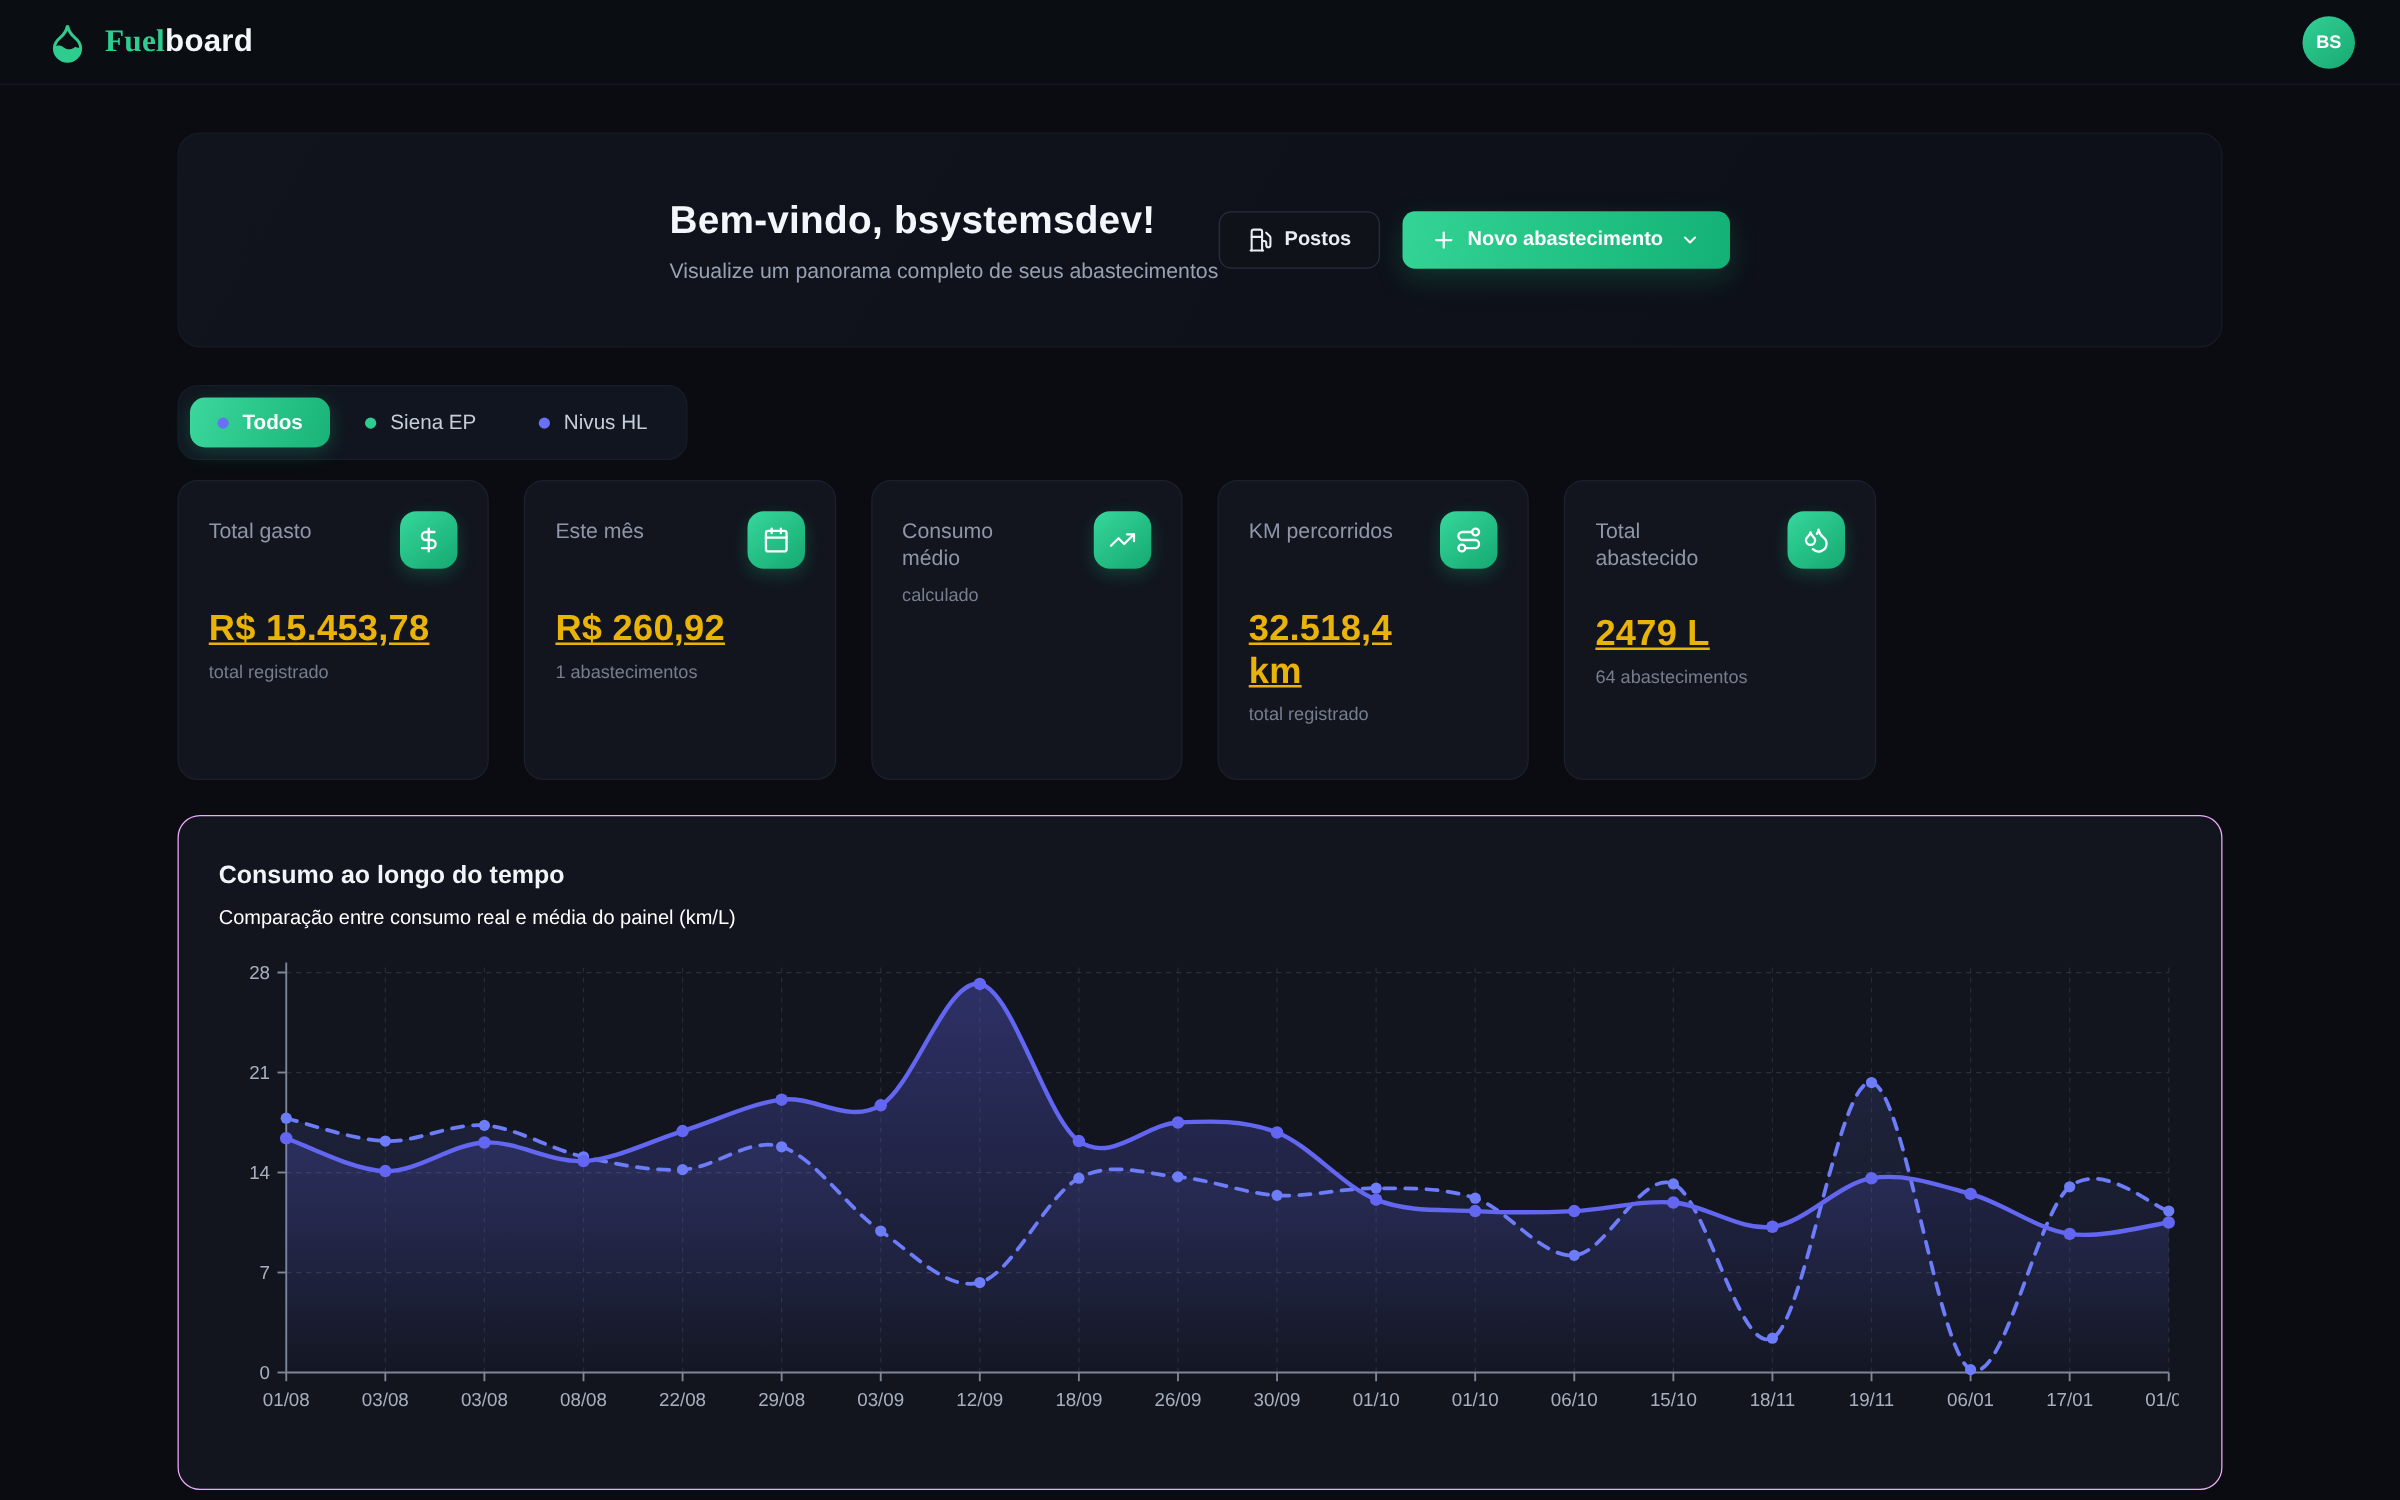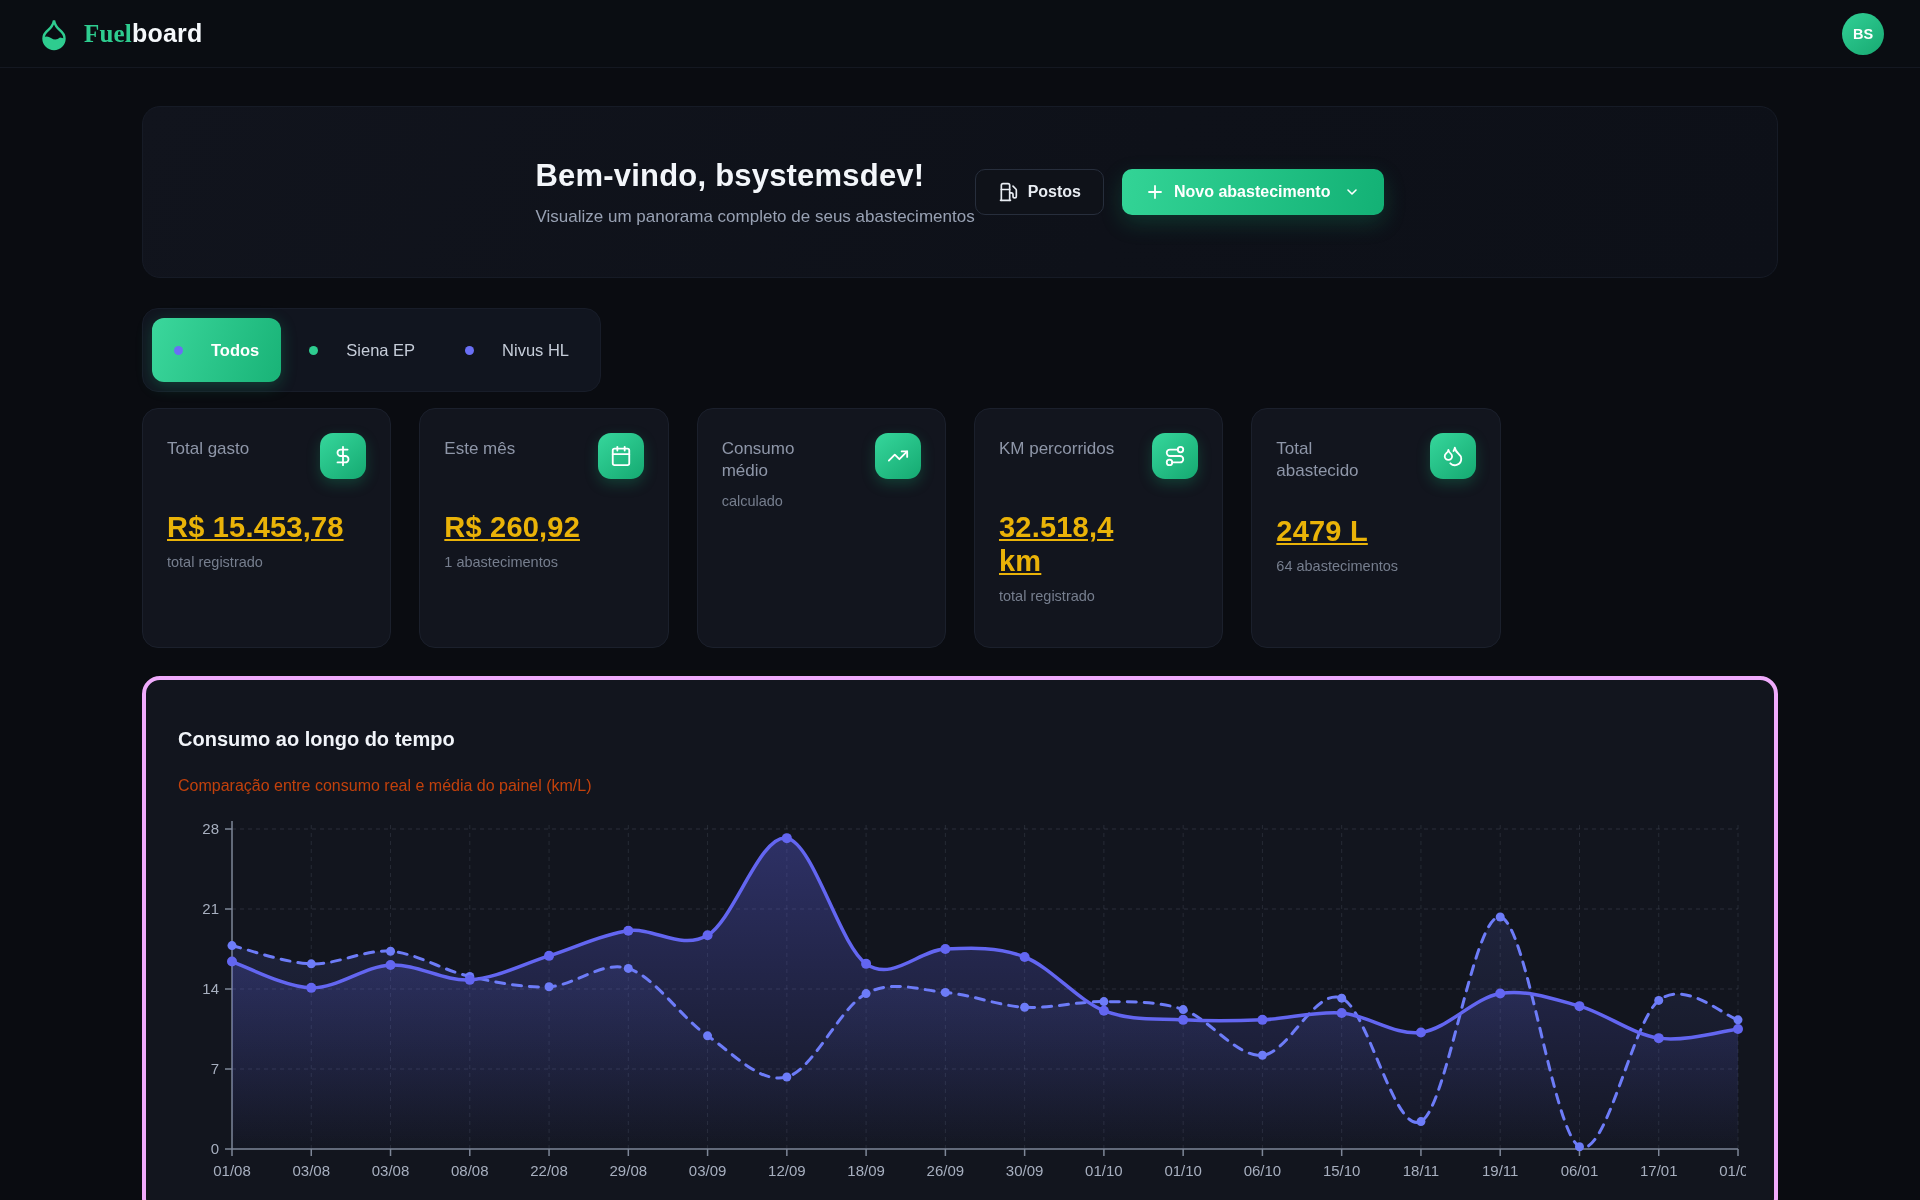--- a/index.html
+++ b/index.html
@@ -47,22 +47,22 @@
   .btn-new {
     padding:0 24px; background:linear-gradient(100deg,#33d496,#13b175); color:#fff;
     box-shadow:0 8px 22px rgba(22,178,118,.22);
   }
   
   .pills {
     margin-top:30px; display:inline-flex; gap:6px; padding:9px;
     background:#11151f; border:1px solid #181d29; border-radius:16px;
   }
   .pill {
-    height:64px; padding:0 22px; border-radius:12px; border:none; background:transparent;
-    display:inline-flex; align-items:center; gap:28px; font-size:16.5px; color:#c6cdd9;
+    height:40px; padding:0 22px; border-radius:12px; border:none; background:transparent;
+    display:inline-flex; align-items:center; gap:11px; font-size:16.5px; color:#c6cdd9;
     cursor:pointer; font-family:inherit;
   }
   .pill.active {
     background:linear-gradient(110deg,#3bd79c,#19b377); color:#fff; font-weight:600;
     box-shadow:0 4px 16px rgba(25,179,119,.28);
   }
   .pill-dot { width:9px; height:9px; border-radius:50%; flex:none; }
   
   .stats { margin-top:16px; display:grid; grid-template-columns:repeat(6,1fr); gap:28px; }
   .card {
@@ -77,25 +77,25 @@
     display:flex; align-items:center; justify-content:center; color:#fff;
     box-shadow:0 5px 14px rgba(21,169,113,.28);
   }
   .card-value {
     margin-top:31px; font-size:29px; font-weight:bold; color:#eab308;
     white-space:pre-line; line-height:1.18; letter-spacing:.2px;text-decoration:underline;
   }
   .card-sub { margin-top:10px; font-size:14.5px; color:#767e8e; }
   
   .chart-card {
-    margin-top:28px; background:#12151e; border:4px solid #f0abfc; border-radius:18px;
-    padding:48px 32px; height:540px;
+    margin-top:28px; background:#12151e; border:1px solid #f0abfc; border-radius:18px;
+    padding:36px 32px; height:540px;
   }
   .chart-title { font-size:20px; font-weight:bold; color:#f1f4f9; }
-  .chart-sub { margin-top:26px; font-size:16px; color:#c2410c; }
+  .chart-sub { margin-top:14px; font-size:16px; color:#ffffff; }
   .chart-wrap { margin-top:16px; }
   .legend { display:flex; justify-content:center; gap:30px; margin-top:4px; }
   .legend-item { display:inline-flex; align-items:center; gap:8px; font-size:15.5px; color:#7b85ef; }
   svg text { font-family:"Liberation Sans","DejaVu Sans",sans-serif; }
 </style>
 </head>
 <body>
 
 <header class="topbar">
   <div class="brand">

